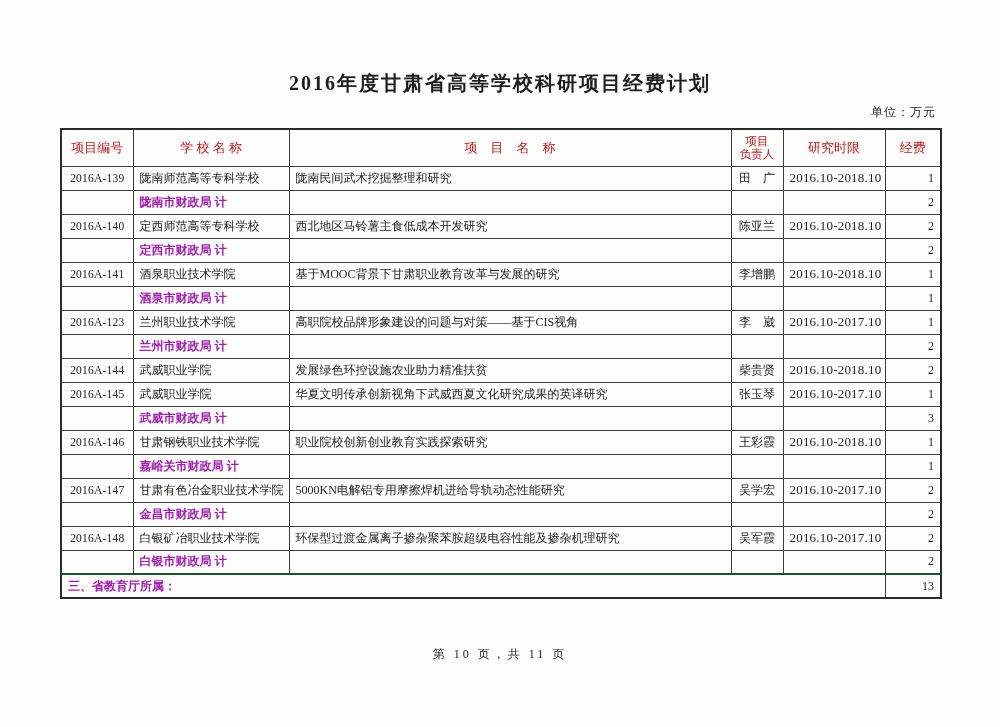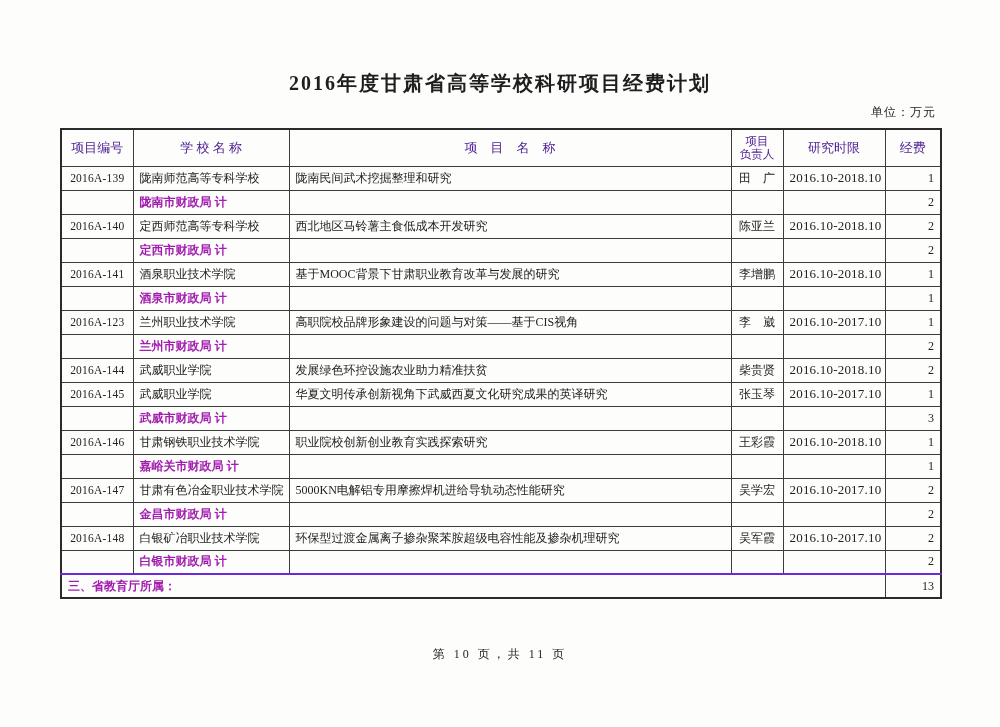--- a/index.html
+++ b/index.html
@@ -46,39 +46,39 @@
     padding: 0 6px;
     overflow: hidden;
     white-space: nowrap;
   }
   table.budget thead tr { height: 37px; }
   table.budget tbody tr { height: 24px; }
   th {
     font-weight: normal;
     font-size: 13px;
     text-align: center;
-    color: #4c1d95;
+    color: #b91c1c;
   }
   th.h-leader { font-size: 11.5px; line-height: 1.15; padding: 0 2px; }
   th.h-leader span { display: block; }
   td { font-size: 12px; color: #222; }
   td.c-id     { text-align: center; font-size: 11.5px; letter-spacing: 0.2px; }
   td.c-school { text-align: left; }
   td.c-project{ text-align: left; }
   td.c-leader { text-align: center; padding: 0 2px; margin-left: 16px; }
   td.c-period { text-align: center; font-size: 13px; letter-spacing: 0.2px; }
   td.c-fund   { text-align: right; padding-right: 9px; }
   tr.subtotal td.c-school,
   tr.section td.c-label {
     font-family: "Liberation Sans", "DejaVu Sans", sans-serif;
     font-weight: bold;
     font-size: 12px;
     color: #a21caf;
   }
-  tr.section td { border-top: 2px solid #6d28d9; }
+  tr.section td { border-top: 2px solid #14532d; }
   .page-footer {
     position: absolute;
     top: 646px;
     left: 0;
     width: 100%;
     text-align: center;
     font-size: 12px;
     letter-spacing: 3px;
   }
 </style>

